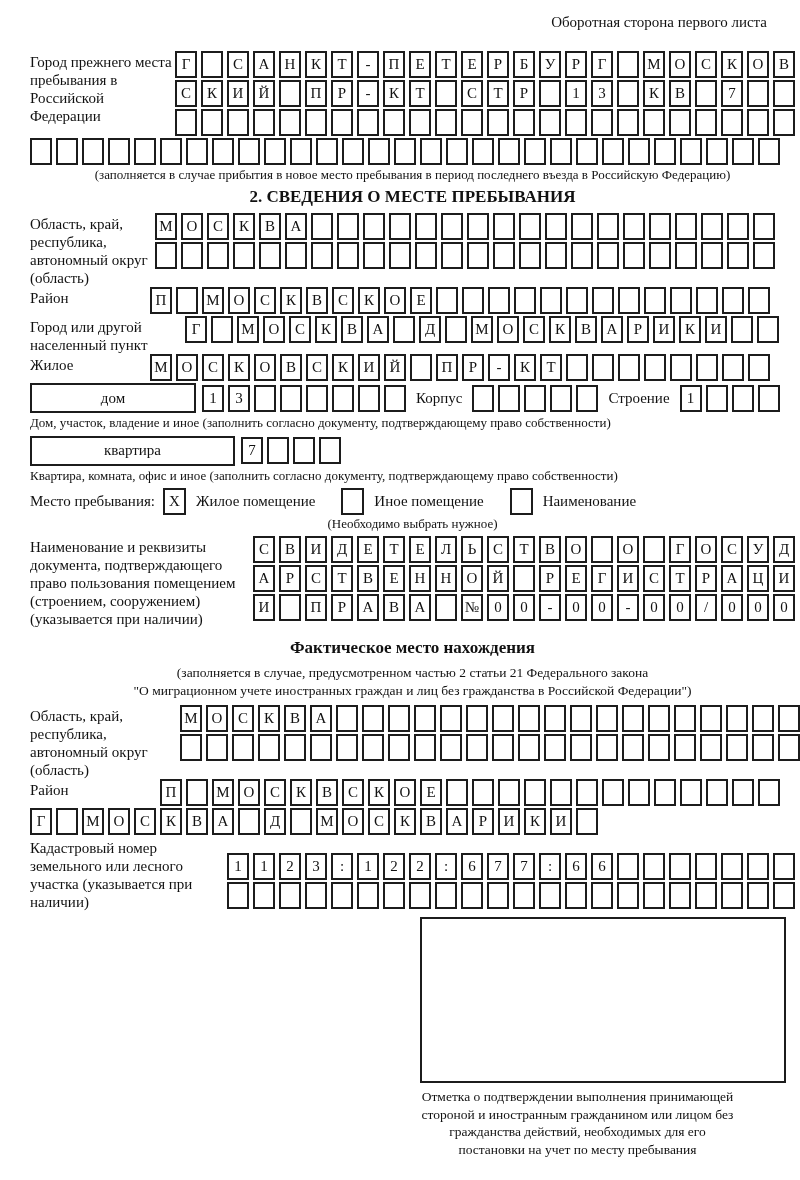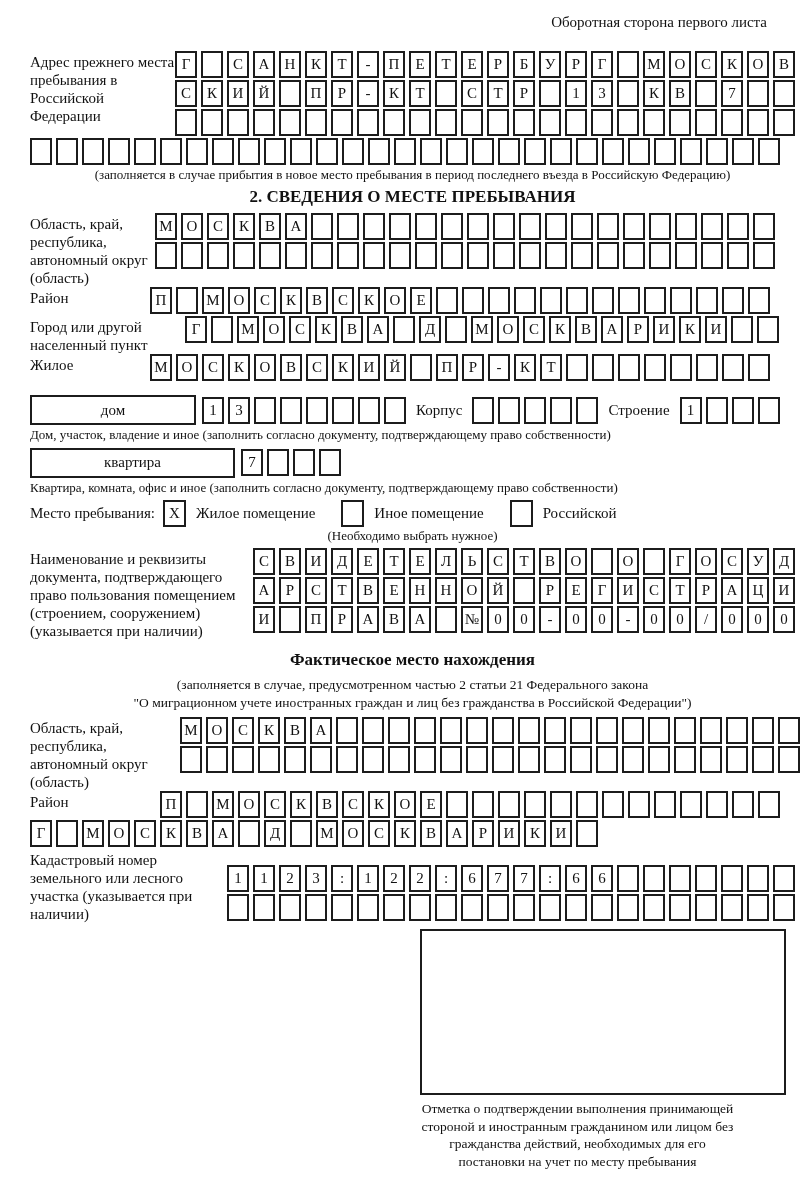--- a/index.html
+++ b/index.html
@@ -35,32 +35,32 @@
     flex:0 0 auto;width:23px;height:27px;box-sizing:border-box;border:2px solid #1c1c1c;
     display:inline-flex;align-items:center;justify-content:center;font-size:15px;background:#fff;
   }
   .stay-row{display:flex;align-items:center;margin-top:4px;}
   .stay-row .lbl{margin-right:8px;}
   .stay-row .opt-lbl{margin:0 26px 0 10px;}
   .notes{font-size:13.5px;line-height:1.3;text-align:center;margin:2px 0 6px 0;}
   .stamp-wrap{margin-left:370px;width:315px;margin-top:6px;padding-left:20px;}
   .stamp-box{box-sizing:border-box;width:366px;height:166px;border:2px solid #1c1c1c;background:#fff;}
   .stamp-cap{font-size:13.5px;line-height:1.3;text-align:center;margin-top:5px;}
-  .mt2{margin-top:12px;} .mt4{}
+  .mt2{margin-top:0;} .mt4{}
   .boxcol-pad{padding-top:16px;}
 </style>
 </head>
 <body>
 
 <div class="page">
 
   <div class="hdr">Оборотная сторона первого листа</div>
 
   <div class="form-row" style="margin-top:20px;">
-    <div class="row-label w140">Адрес прежнего места пребывания в Российской Федерации</div>
+    <div class="row-label w140">Город прежнего места пребывания в Российской Федерации</div>
     <div class="boxcol">
       <div class="box-row">
           <span class="cbox">Г</span>
           <span class="cbox"></span>
           <span class="cbox">С</span>
           <span class="cbox">А</span>
           <span class="cbox">Н</span>
           <span class="cbox">К</span>
           <span class="cbox">Т</span>
           <span class="cbox">-</span>
@@ -358,21 +358,21 @@
   </div>
   <div class="caption" style="text-align:left;">Квартира, комната, офис и иное (заполнить согласно документу, подтверждающему право собственности)</div>
 
   <div class="stay-row">
     <span class="lbl">Место пребывания:</span>
     <span class="chk">X</span>
     <span class="opt-lbl">Жилое помещение</span>
     <span class="chk"></span>
     <span class="opt-lbl">Иное помещение</span>
     <span class="chk"></span>
-    <span class="opt-lbl">Российской</span>
+    <span class="opt-lbl">Наименование</span>
   </div>
   <div class="caption">(Необходимо выбрать нужное)</div>
 
   <div class="form-row mt4">
     <div class="row-label w223">Наименование и реквизиты документа, подтверждающего право пользования помещением (строением, сооружением) (указывается при наличии)</div>
     <div class="boxcol">
       <div class="box-row">
           <span class="cbox">С</span>
           <span class="cbox">В</span>
           <span class="cbox">И</span>

